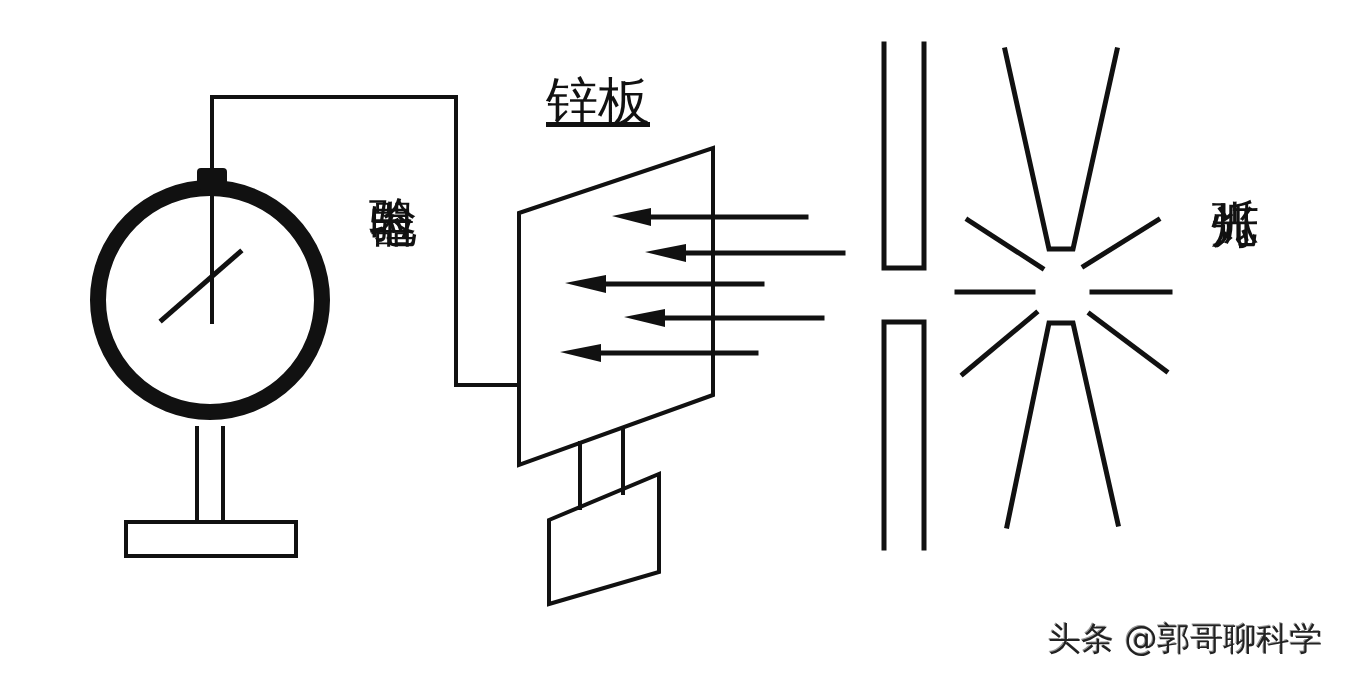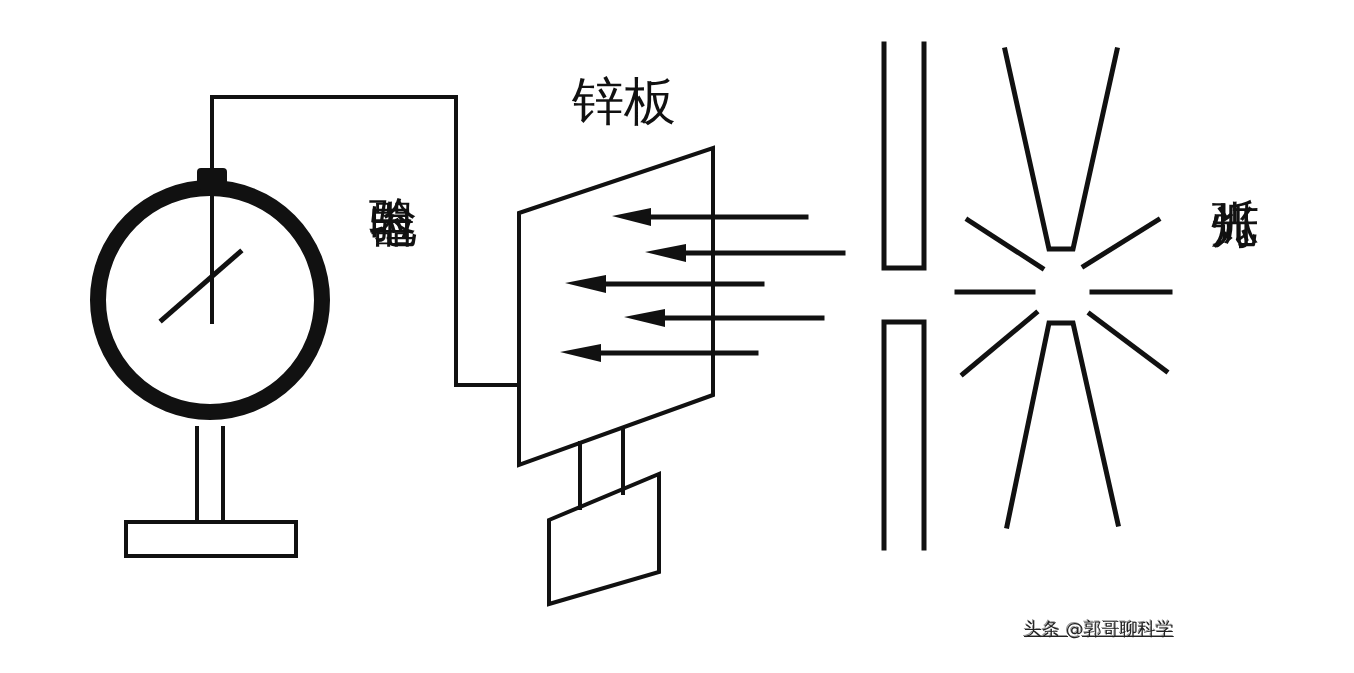--- a/index.html
+++ b/index.html
@@ -1,21 +1,21 @@
 <!DOCTYPE html>
 <html><head>
   <meta charset="utf-8">
   <style>
     html, body { margin: 0; padding: 0; background: #ffffff; }
     body { width: 1354px; height: 673px; position: relative; overflow: hidden; font-family: "DejaVu Sans", sans-serif; }
     #stage { position: absolute; left: 0; top: 0; width: 1354px; height: 673px; }
     .label { position: absolute; color: #111; font-family: "DejaVu Serif", serif; }
     .label-vertical { writing-mode: vertical-rl; text-orientation: upright; font-size: 48px; letter-spacing: 2px; line-height: 1; }
     .label-horizontal { font-size: 52px; line-height: 1; }
-    #watermark { position: absolute; left: 1024px; top: 617px; font-size: 18px; color: #222; font-family: "DejaVu Sans", sans-serif; text-shadow: 1px 1px 0 #fff, -1px -1px 0 #999; letter-spacing: 0px; text-decoration: underline; }
+    #watermark { position: absolute; left: 1048px; top: 617px; font-size: 33px; color: #222; font-family: "DejaVu Sans", sans-serif; text-shadow: 1px 1px 0 #fff, -1px -1px 0 #999; letter-spacing: 0px; }
   </style>
 </head>
 <body>
 
 <svg id="stage" viewBox="0 0 1354 673" xmlns="http://www.w3.org/2000/svg">
   <g stroke="#111" fill="none" stroke-linecap="square" stroke-linejoin="miter">
 
     <polyline points="212,172 212,97 456,97 456,385 518,385" stroke-width="4"></polyline>
 
     <g>
@@ -61,16 +61,16 @@
       <line x1="1158" y1="220" x2="1084" y2="266"></line>
       <line x1="957" y1="292" x2="1033" y2="292"></line>
       <line x1="1092" y1="292" x2="1170" y2="292"></line>
       <line x1="963" y1="374" x2="1036" y2="313"></line>
       <line x1="1090" y1="314" x2="1166" y2="371"></line>
     </g>
   </g>
 </svg>
 
 <div class="label label-vertical" style="left:370px; top:160px;">验电器</div>
-<div class="label label-horizontal" style="left:572px; top:75px;">锌板</div>
+<div class="label label-horizontal" style="left:546px; top:75px;text-decoration:underline;">锌板</div>
 <div class="label label-vertical" style="left:1212px; top:160px;">弧光灯</div>
 
 <div id="watermark">头条 @郭哥聊科学</div>
 
 </body></html>

